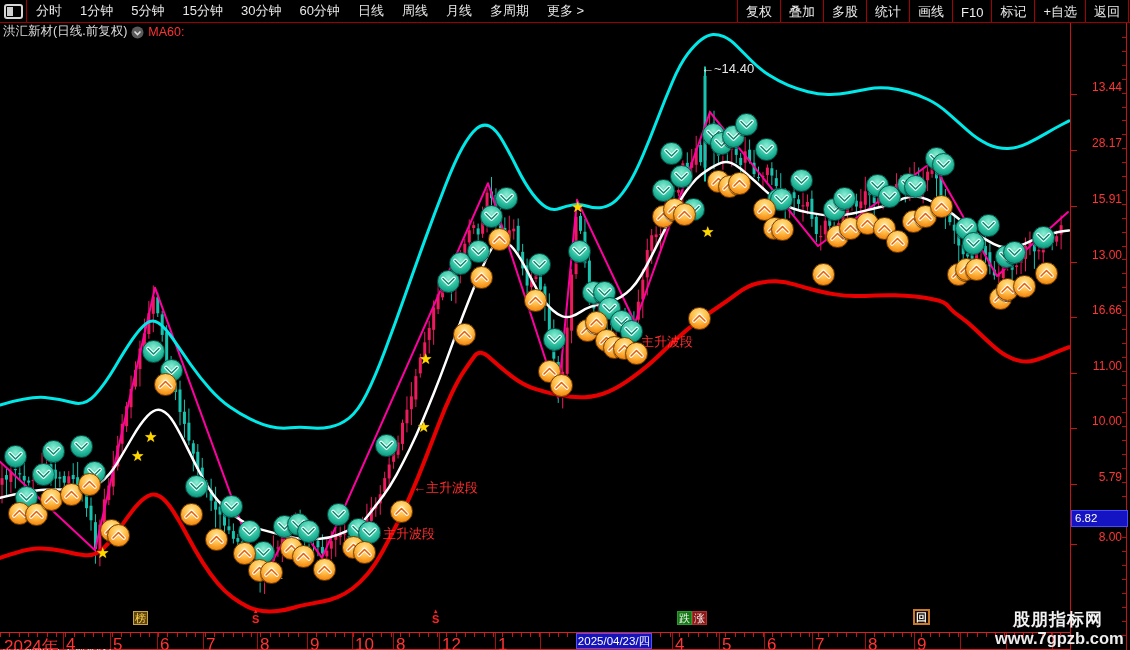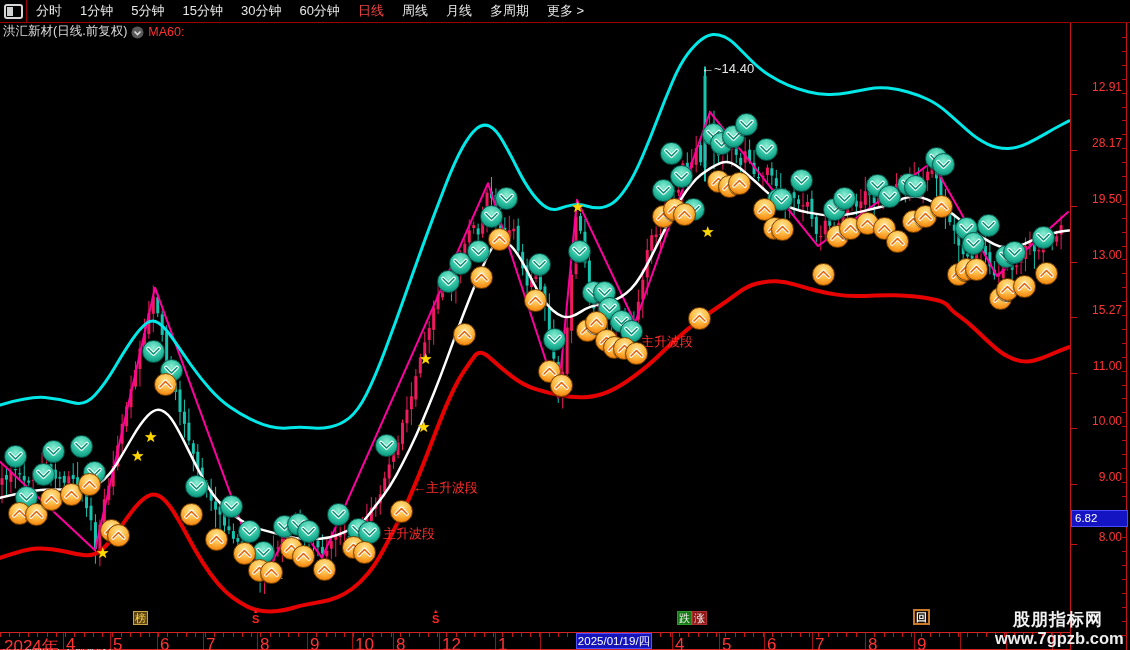--- a/index.html
+++ b/index.html
@@ -7,21 +7,21 @@
        font-family:"Liberation Sans","DejaVu Sans",sans-serif;}
   
   #topbar{position:absolute;left:0;top:0;width:1130px;height:22px;background:#000;
           border-bottom:1px solid #9b0000;display:flex;align-items:center;}
   #win-icon{width:26px;height:22px;display:flex;align-items:center;justify-content:center;
             border-right:1px solid #9b0000;}
   #win-icon .sq{width:15px;height:11px;border:2px solid #d6d6d6;border-radius:3px;position:relative;}
   #win-icon .sq i{position:absolute;left:1px;top:1px;bottom:1px;width:6px;background:#cfcfcf;}
   #tf-menu{display:flex;height:22px;align-items:center;}
   #tf-menu span{color:#e8e8e8;font-size:13px;padding:0 9px;cursor:default;white-space:nowrap;}
-  #tf-menu span.active{color:#ef4444;}
+  #tf-menu span.active{color:#e5e5e5;}
   #right-menu{position:absolute;right:1px;top:0;height:22px;display:flex;align-items:stretch;}
   #right-menu span{color:#ececec;font-size:13px;padding:2px 8px 0 8px;border-left:1px solid #a80000;
                    display:flex;align-items:center;white-space:nowrap;}
   #right-menu span:last-child{border-right:1px solid #a80000;}
   
   #chart-header{position:absolute;left:3px;top:24px;height:15px;display:flex;align-items:center;z-index:6;}
   #chart-header .title{color:#dedede;font-size:12.5px;}
   #chart-header .chev{width:13px;height:13px;margin:0 4px;display:inline-block;}
   #chart-header .ma{color:#ff3232;font-size:12.5px;}
   
@@ -83,20 +83,31 @@
         <span>1分钟</span>
         <span>5分钟</span>
         <span>15分钟</span>
         <span>30分钟</span>
         <span>60分钟</span>
         <span class="active">日线</span>
         <span>周线</span>
         <span>月线</span>
         <span>多周期</span>
         <span>更多 &gt;</span>
+      </div>
+    <div id="right-menu">
+        <span>复权</span>
+        <span>叠加</span>
+        <span>多股</span>
+        <span>统计</span>
+        <span>画线</span>
+        <span>F10</span>
+        <span>标记</span>
+        <span>+自选</span>
+        <span>返回</span>
       </div>
   </div>
 
   <div id="chart-header">
     <span class="title">洪汇新材(日线.前复权)</span>
     <span class="chev">
       <svg width="13" height="13">
           <circle cx="6.5" cy="6.5" r="6" fill="#5a5a5a"></circle>
           <polyline points="3.5,5.5 6.5,8.5 9.5,5.5" fill="none" stroke="#dcdcdc" stroke-width="1.6"></polyline>
         </svg>
@@ -1296,35 +1307,35 @@
       <div class="star" style="left: 96px; top: 545px;">★</div>
       <div class="star" style="left: 419px; top: 351px;">★</div>
       <div class="star" style="left: 417px; top: 419px;">★</div>
       <div class="star" style="left: 571px; top: 199px;">★</div>
       <div class="star" style="left: 701px; top: 224px;">★</div>
     </div>
 
   <div id="price-axis">
     <div class="vline"></div>
     <div class="vline2"></div>
-  <div class="plabel" style="top: 57px;">12.91</div>
+  <div class="plabel" style="top: 57px;">13.44</div>
       <div class="ptick" style="top: 71px;"></div>
       <div class="plabel" style="top: 113px;">28.17</div>
       <div class="ptick" style="top: 127px;"></div>
-      <div class="plabel" style="top: 169px;">19.50</div>
+      <div class="plabel" style="top: 169px;">15.91</div>
       <div class="ptick" style="top: 183px;"></div>
       <div class="plabel" style="top: 225px; margin-left: 33px;">13.00</div>
       <div class="ptick" style="top: 239px;"></div>
-      <div class="plabel" style="top: 280px;">15.27</div>
+      <div class="plabel" style="top: 280px;">16.66</div>
       <div class="ptick" style="top: 294px;"></div>
       <div class="plabel" style="top: 336px;">11.00</div>
       <div class="ptick" style="top: 350px;"></div>
       <div class="plabel" style="top: 391px;">10.00</div>
       <div class="ptick" style="top: 405px;"></div>
-      <div class="plabel" style="top: 447px;">9.00</div>
+      <div class="plabel" style="top: 447px;">5.79</div>
       <div class="ptick" style="top: 461px;"></div>
       <div class="plabel" style="top: 507px;">8.00</div>
       <div class="ptick" style="top: 521px;"></div>
       <div class="rtick" style="top: 14px;"></div>
       <div class="rtick" style="top: 27.9px;"></div>
       <div class="rtick" style="top: 41.8px;"></div>
       <div class="rtick" style="top: 55.7px;"></div>
       <div class="rtick" style="top: 69.6px;"></div>
       <div class="rtick" style="top: 83.5px;"></div>
       <div class="rtick" style="top: 97.4px;"></div>
@@ -1515,21 +1526,21 @@
       <div class="tlabel" style="left: 355px;">10</div>
       <div class="tlabel" style="left: 396px;">8</div>
       <div class="tlabel" style="left: 442px;">12</div>
       <div class="tlabel" style="left: 498px;">1</div>
       <div class="tlabel" style="left: 675px;">4</div>
       <div class="tlabel" style="left: 722px;">5</div>
       <div class="tlabel" style="left: 767px;">6</div>
       <div class="tlabel" style="left: 815px;">7</div>
       <div class="tlabel" style="left: 868px;">8</div>
       <div class="tlabel" style="left: 917px;">9</div>
-      <div id="date-box" style="left: 576px; width: 74px;">2025/01/19/四</div>
+      <div id="date-box" style="left: 576px; width: 74px;">2025/04/23/四</div>
     </div>
 
   <div id="wm1">股朋指标网</div>
   <div id="wm2">www.7gpzb.com</div>
 
   <div id="sliver">
     <span>洪汇新材(日线.前复权)</span>
   </div>
 <div class="anno" style="left: 701px; top: 61px; color: rgb(230, 230, 230); z-index: 3;">←~14.40</div>
     <div class="anno" style="left: 250px; top: 567px; color: rgb(200, 200, 200); z-index: 2;">~7.12</div>

